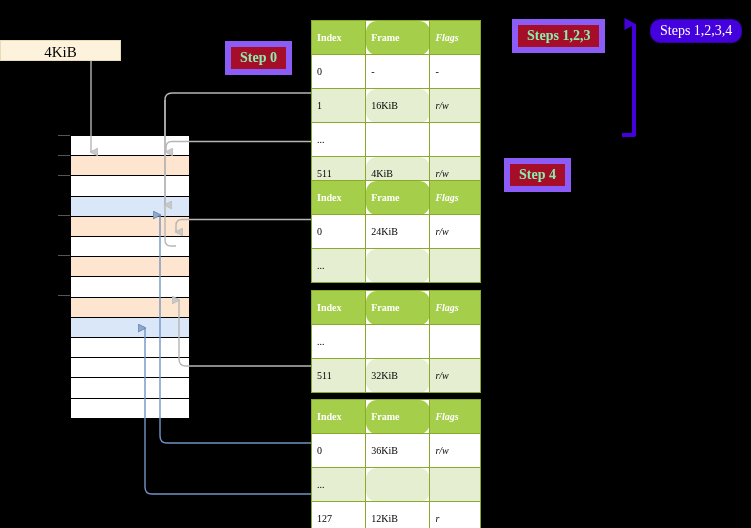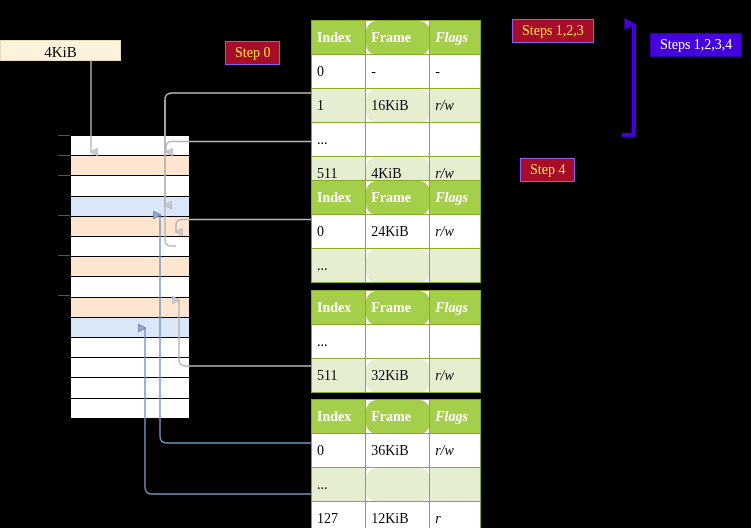--- a/index.html
+++ b/index.html
@@ -13,21 +13,21 @@
   
   .tag{
     position:absolute;
     font-family:"Liberation Serif", serif;
     font-size:14px;
     line-height:18px;
     padding:2px 9px;
     white-space:nowrap;
     box-sizing:border-box;
   }
-  .tag.red{background:#a50d28;color:#fde047;border:1px solid #8b5cf6;}
+  .tag.red{background:#a50d28;color:#86efac;border:6px solid #8b5cf6;font-weight:bold;}
   .tag.blue{background:#4400dd;color:#ffffff;border:1px solid #3300aa;}
 
   .sizebox{
     position:absolute;
     background:#fdf3dc;
     border:1px solid #e8dcb8;
     box-sizing:border-box;
     text-align:center;
     font-size:15px;
     line-height:20px;
@@ -49,21 +49,21 @@
   .ptable{
     position:absolute;
     border-collapse:collapse;
     background:#ffffff;
     border:1px solid #8aaa2a;
     box-sizing:border-box;
   }
   .ptable td,.ptable th{
     border:1px solid #8aaa2a;
     font-family:"Liberation Serif", serif;
-    font-size:14px;
+    font-size:10px;
     line-height:17px;
     padding:8px 5px;
     text-align:left;
     vertical-align:middle;
     box-sizing:border-box;
     height:23px;
   }
   .ptable th{
     background:#a5ce4a;
     color:#ffffff;
@@ -83,23 +83,23 @@
 <body>
 
 <div class="stage">
 
   <div class="sizebox" style="left:0px;top:40px;width:121px;height:21px;padding-top:1px;">4KiB</div>
 
   <div class="tag red" style="left:190px;top:41px;margin-left:35px;">Step 0</div>
 
   <div class="tag red" style="left:512px;top:19px;">Steps 1,2,3</div>
 
-  <div class="tag blue" style="left:650px;top:33px;">Steps 1,2,3,4</div>
-
-  <div class="tag red" style="left:520px;top:158px;">Step 4</div>
+  <div class="tag blue" style="left:650px;top:19px;border-radius:10px;">Steps 1,2,3,4</div>
+
+  <div class="tag red" style="left:504px;top:158px;">Step 4</div>
 
   <div class="memcol" style="left:70px;top:135px;width:120px;height:282px;">
       <div class="memrow" style="top: 0px; height: 21.2px; width: 120px;"></div>
       <div class="memrow peach" style="top: 20.2px; height: 21.2px; width: 120px;"></div>
       <div class="memrow" style="top: 40.4px; height: 21.2px; width: 120px;"></div>
       <div class="memrow blue" style="top: 60.6px; height: 21.2px; width: 120px;"></div>
       <div class="memrow peach" style="top: 80.8px; height: 21.2px; width: 120px;"></div>
       <div class="memrow" style="top: 101px; height: 21.2px; width: 120px;"></div>
       <div class="memrow peach" style="top: 121.2px; height: 21.2px; width: 120px;"></div>
       <div class="memrow" style="top: 141.4px; height: 21.2px; width: 120px;"></div>

